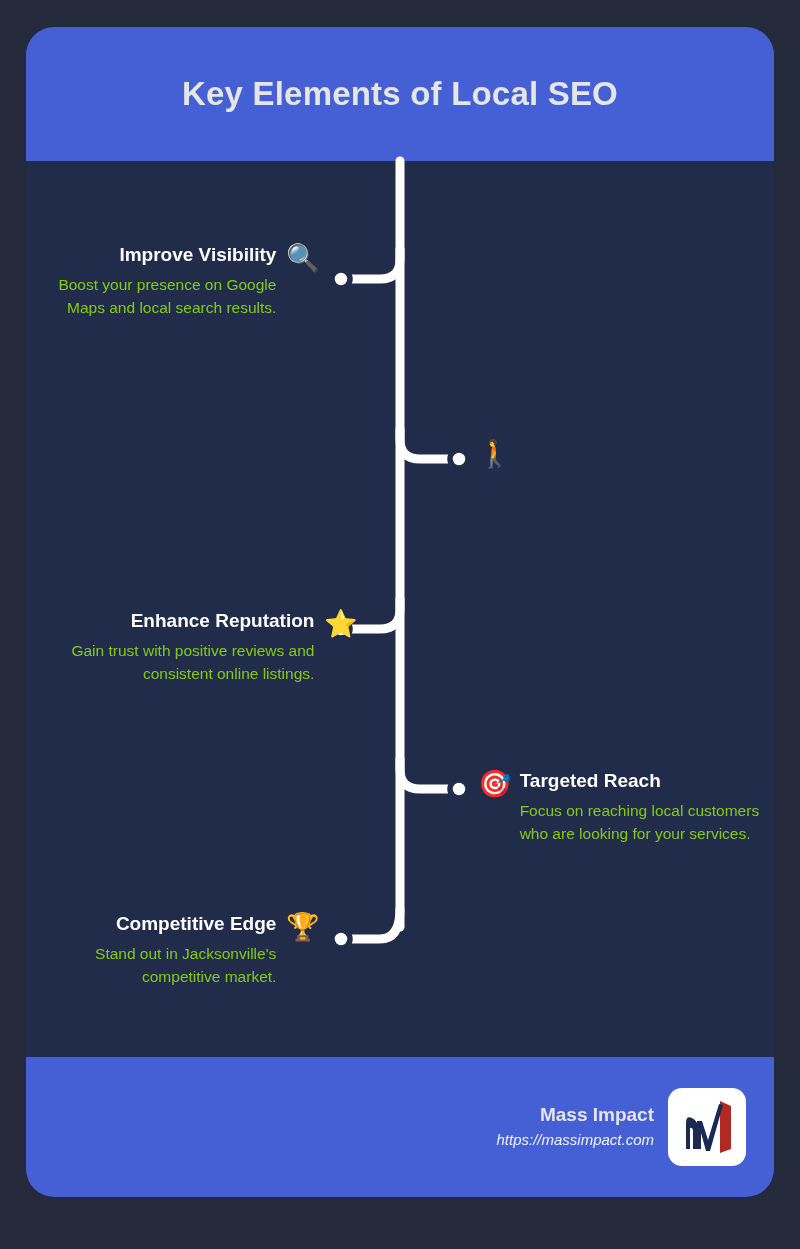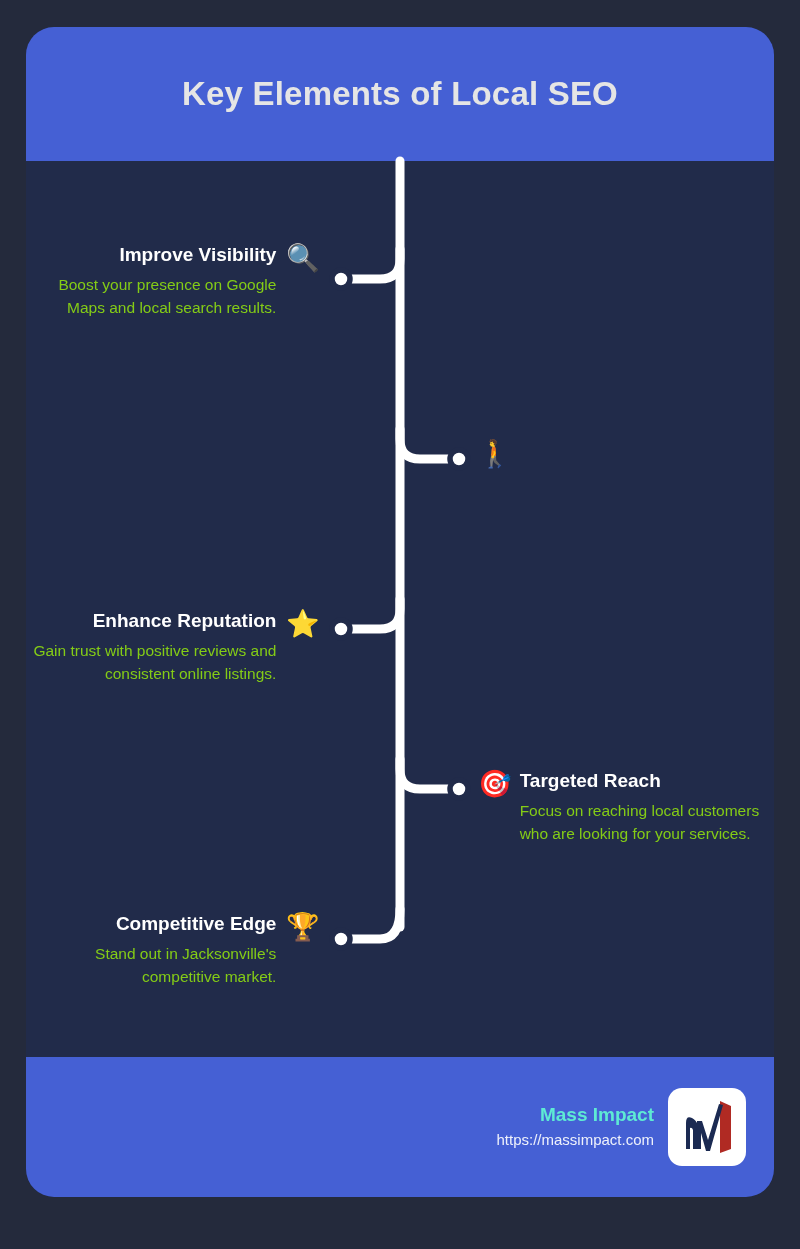--- a/index.html
+++ b/index.html
@@ -56,29 +56,30 @@
     align-items: center;
     justify-content: flex-end;
     padding-right: 28px;
     box-sizing: border-box;
   }
   .footer-text {
     text-align: right;
     margin-right: 14px;
   }
   .brand-name {
-    color: #5eead4;
+    color: #e5e5e5;
     font-size: 19px;
     font-weight: bold;
     line-height: 26px;
   }
   .brand-url {
     color: #eef1fb;
     font-size: 15px;
     line-height: 24px;
+    font-style: italic;
   }
   .brand-logo {
     width: 78px;
     height: 78px;
     background: #ffffff;
     border-radius: 14px;
     display: flex;
     align-items: center;
     justify-content: center;
     flex: 0 0 auto;
@@ -172,21 +173,21 @@
       <p class="tl-heading">Improve Visibility</p>
       <p class="tl-desc">Boost your presence on Google Maps and local search results.</p>
     </div>
     <span class="tl-emoji">🔍</span>
   </div>
 
   <div class="tl-item right" style="left:452px; top:412px; width:290px;">
     <span class="tl-emoji">🚶</span>
   </div>
 
-  <div class="tl-item left" style="left:0px; top:582px; width:294px;">
+  <div class="tl-item left" style="left:0px; top:582px; width:294px;padding-left:38px;">
     <div class="tl-text">
       <p class="tl-heading">Enhance Reputation</p>
       <p class="tl-desc">Gain trust with positive reviews and consistent online listings.</p>
     </div>
     <span class="tl-emoji">⭐</span>
   </div>
 
   <div class="tl-item right" style="left:452px; top:742px; width:290px;">
     <span class="tl-emoji">🎯</span>
     <div class="tl-text">

